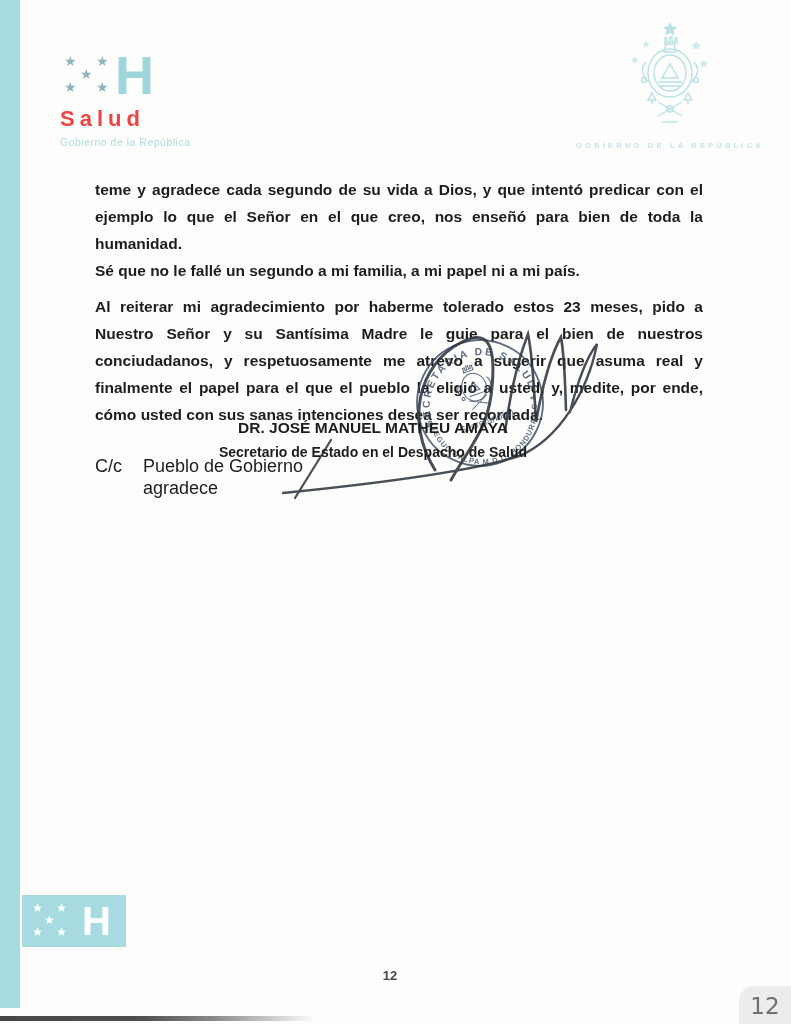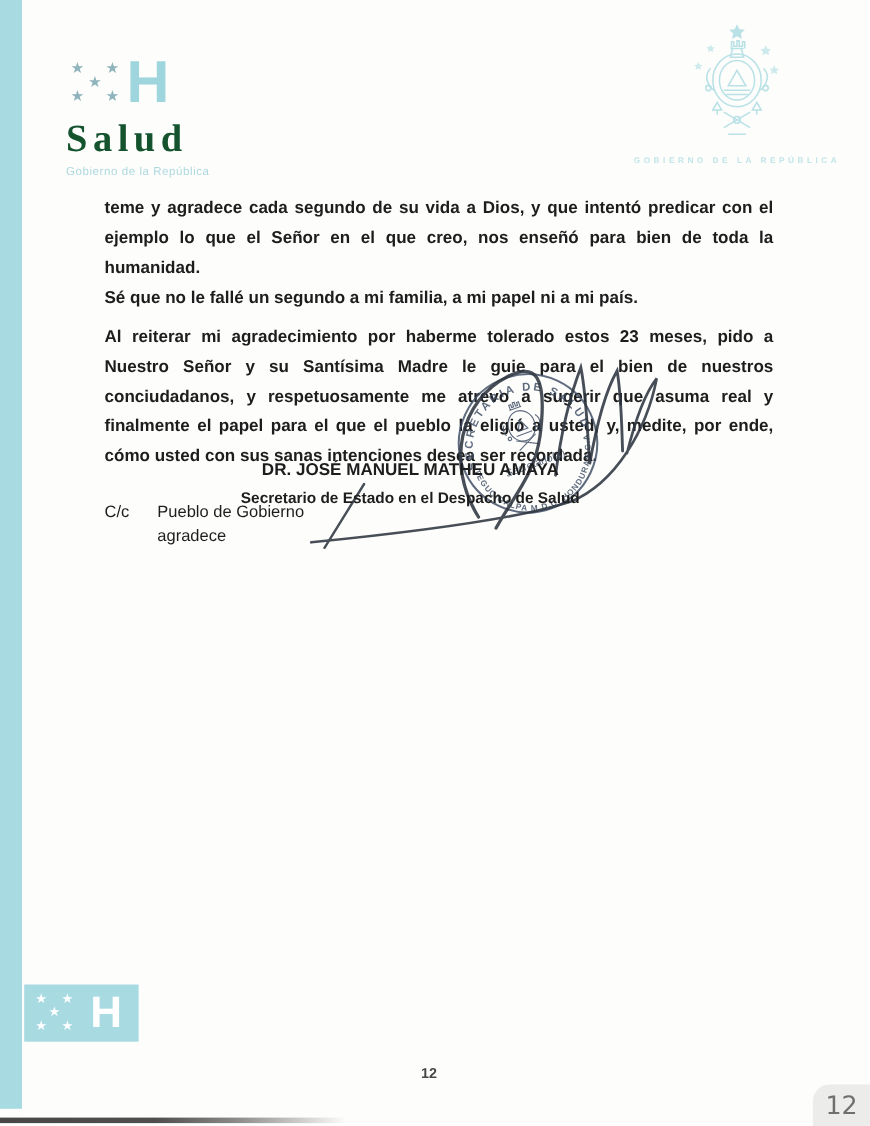--- a/index.html
+++ b/index.html
@@ -26,23 +26,22 @@
   .logo-left { position: absolute; left: 60px; top: 50px; width: 200px; }
   .logo-left .mark { position: relative; height: 50px; }
   .logo-left .star { position: absolute; font-size: 14px; color: #8fb4bb; line-height: 1; }
   .logo-left .h-letter {
     position: absolute; left: 55px; top: -6px;
     font-size: 54px; font-weight: 800; color: #9fd6de;
     letter-spacing: 0;
   }
   .logo-left .brand {
     margin-top: 6px;
-    font-size: 35px; font-weight: 600; color: #14532d;
+    font-size: 22px; font-weight: 600; color: #ef4444;
     letter-spacing: 5px;
-    font-family: Liberation Serif, serif;
   }
   .logo-left .caption {
     margin-top: 4px;
     font-size: 10.5px; font-weight: 400; color: #aed9df;
     letter-spacing: 0.5px;
   }
 
   
   .logo-right { position: absolute; left: 575px; top: 18px; width: 190px; text-align: center; }
   .logo-right .crest { display: block; margin: 0 auto; }
@@ -77,21 +76,21 @@
   .sig-block .sig-name { font-size: 15.5px; font-weight: 700; line-height: 24px; }
   .sig-block .sig-title { font-size: 14px; font-weight: 700; line-height: 24px; }
 
   .signature-svg { position: absolute; left: 255px; top: 318px; pointer-events: none; }
 
   .stamp-svg { position: absolute; left: 405px; top: 328px; opacity: 0.82; }
 
   
   .cc-block {
     position: absolute; left: 95px; top: 455px;
-    font-size: 15px; color: #1d1d1d; line-height: 22px;
+    font-size: 18px; color: #1d1d1d; line-height: 22px;
   }
   .cc-row { display: flex; }
   .cc-label { width: 48px; }
   .cc-items .cc-item { display: block; }
 
   
   .footer-block {
     position: absolute; left: 22px; top: 895px;
     width: 104px; height: 52px;
     background: #a8dae2;

